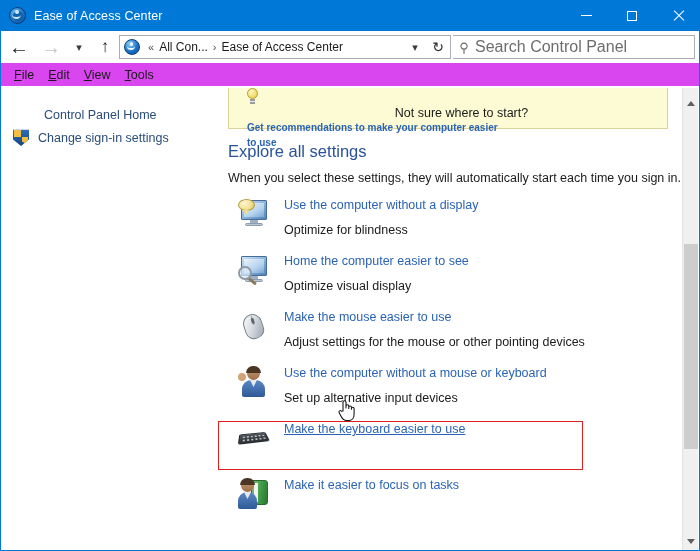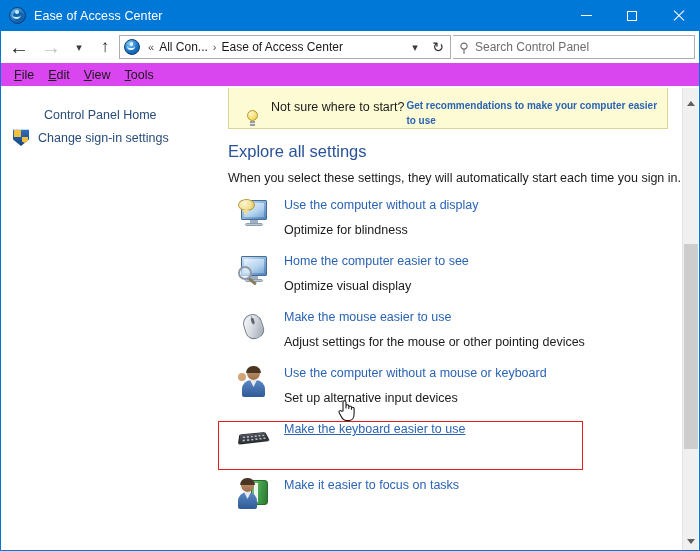--- a/index.html
+++ b/index.html
@@ -134,21 +134,21 @@
     width: 242px; height: 24px; margin-right: 4px;
     border: 1px solid #abadb3; border-left: none;
     background: #ffffff;
     display: flex; align-items: center; flex: none;
   }
   .search-icon {
     width: 22px; text-align: center; flex: none;
     font-size: 13px; color: #6d6d6d;
   }
   .search-ph {
-    font-size: 12px; color: #6d6d6d; white-space: nowrap;
+    font-size: 16px; color: #6d6d6d; white-space: nowrap;
   }
 
   
   .menubar {
     position: absolute; top: 63px; left: 0;
     width: 698px; height: 23px;
     background: #d946ef;
     display: flex; align-items: center; padding-left: 6px;
   }
   .menu-item {
@@ -198,22 +198,23 @@
     width: 468px; height: 462px;
     background: #ffffff;
     overflow: hidden;
   }
 
   .banner {
     position: absolute; left: 12px; top: -3px;
     width: 440px; height: 44px;
     background: #fdfbd3;
     border: 1px solid #d9d49a;
-    display: flex; align-items: flex-end;
+    display: flex; align-items: flex-start;
     padding-left: 16px;
+    flex-direction: column;
   }
   .bulb { width: 15px; height: 20px; position: relative; flex: none; }
   .bulb .glass {
     position: absolute; left: 2px; top: 2px;
     width: 11px; height: 11px; border-radius: 50%;
     background: radial-gradient(circle at 35% 30%, #fff8c8 0%, #f2d75e 70%, #c9a92e 100%);
     border: 1px solid #b39b33;
   }
   .bulb .base {
     position: absolute; left: 5px; top: 13px;

